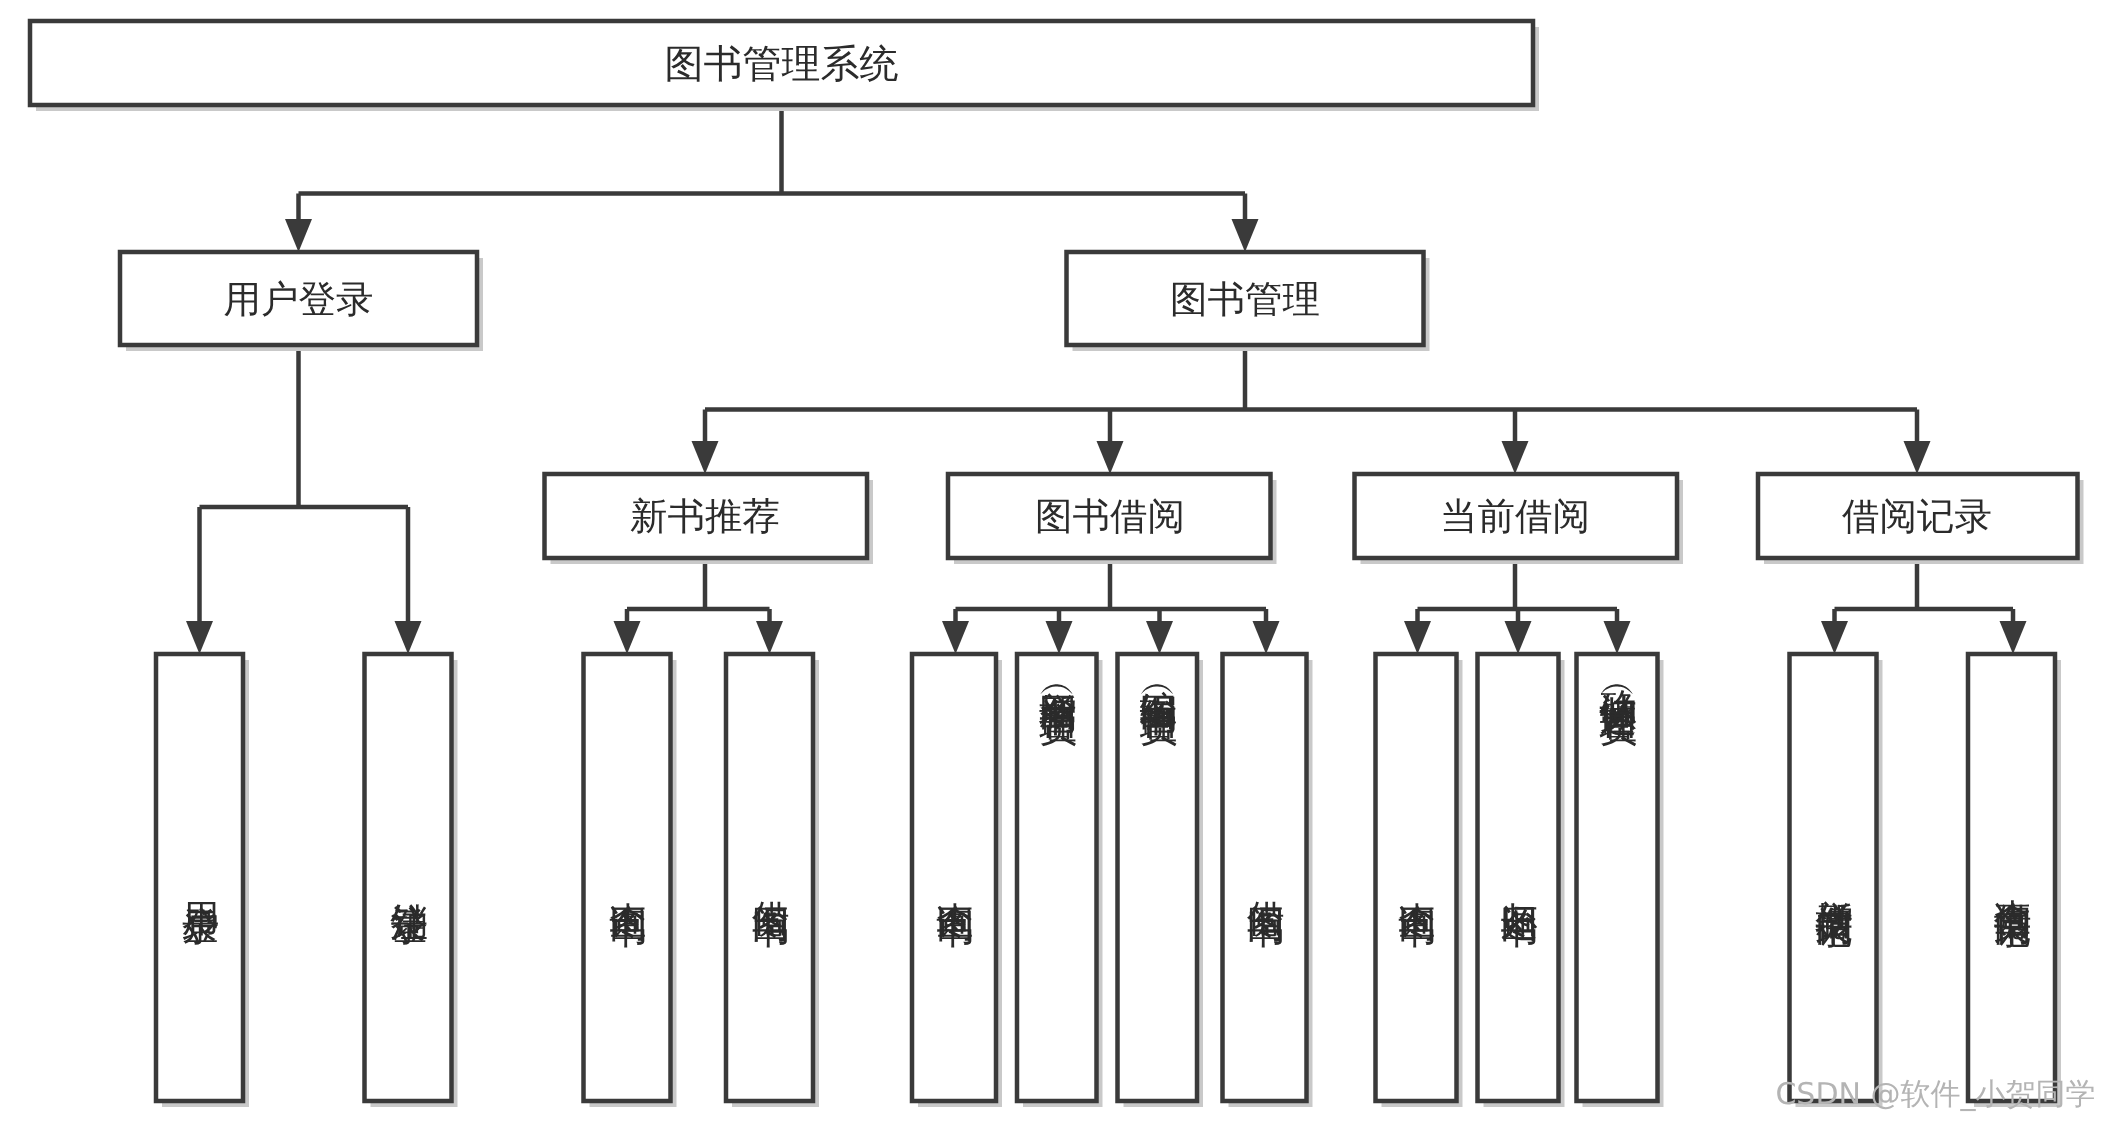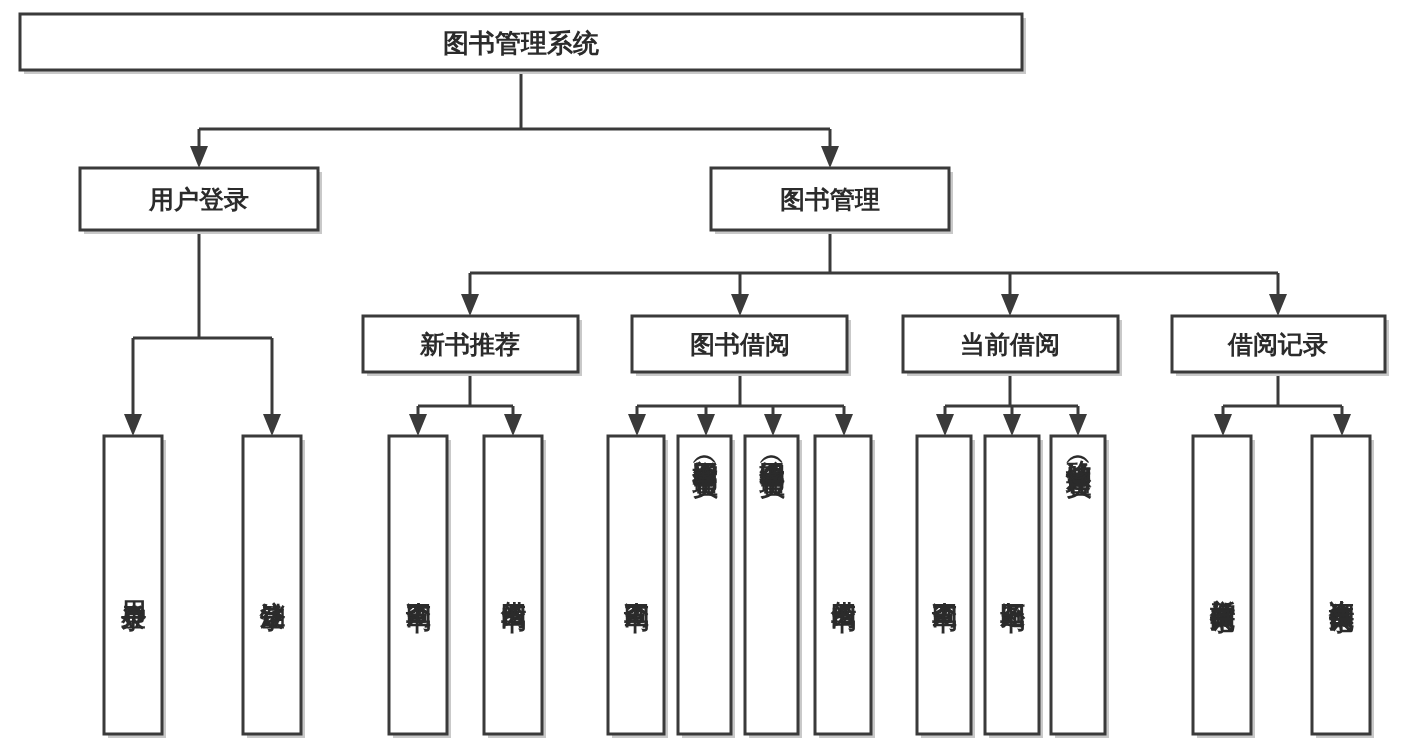--- a/index.html
+++ b/index.html
@@ -12,21 +12,20 @@
     height: 747px;
     font-family: "DejaVu Sans", "Liberation Sans", sans-serif;
     overflow: hidden;
     position: relative;
   }
   #diagram-root {
     position: relative;
     width: 1405px;
     height: 747px;
     background: #ffffff;
-    font-weight: bold;
   }
   svg.flow {
     position: absolute;
     left: 0;
     top: 0;
     width: 1405px;
     height: 747px;
     display: block;
   }
   .node-box {
@@ -275,13 +274,14 @@
   <div class="vert-label-wrap" style="left:1051px; top:436px; width:54px; height:298px; align-items:flex-start;">
     <span class="vert-label" style="margin-top:4px;">确认归还（管理员）</span>
   </div>
   <div class="vert-label-wrap" style="left:1193px; top:436px; width:58px; height:298px;">
     <span class="vert-label">新增借阅记录</span>
   </div>
   <div class="vert-label-wrap" style="left:1312px; top:436px; width:58px; height:298px;">
     <span class="vert-label">查询借阅记录</span>
   </div>
 
+  <div class="watermark">CSDN @软件_小贺同学</div>
 </div>
 
 </body></html>

